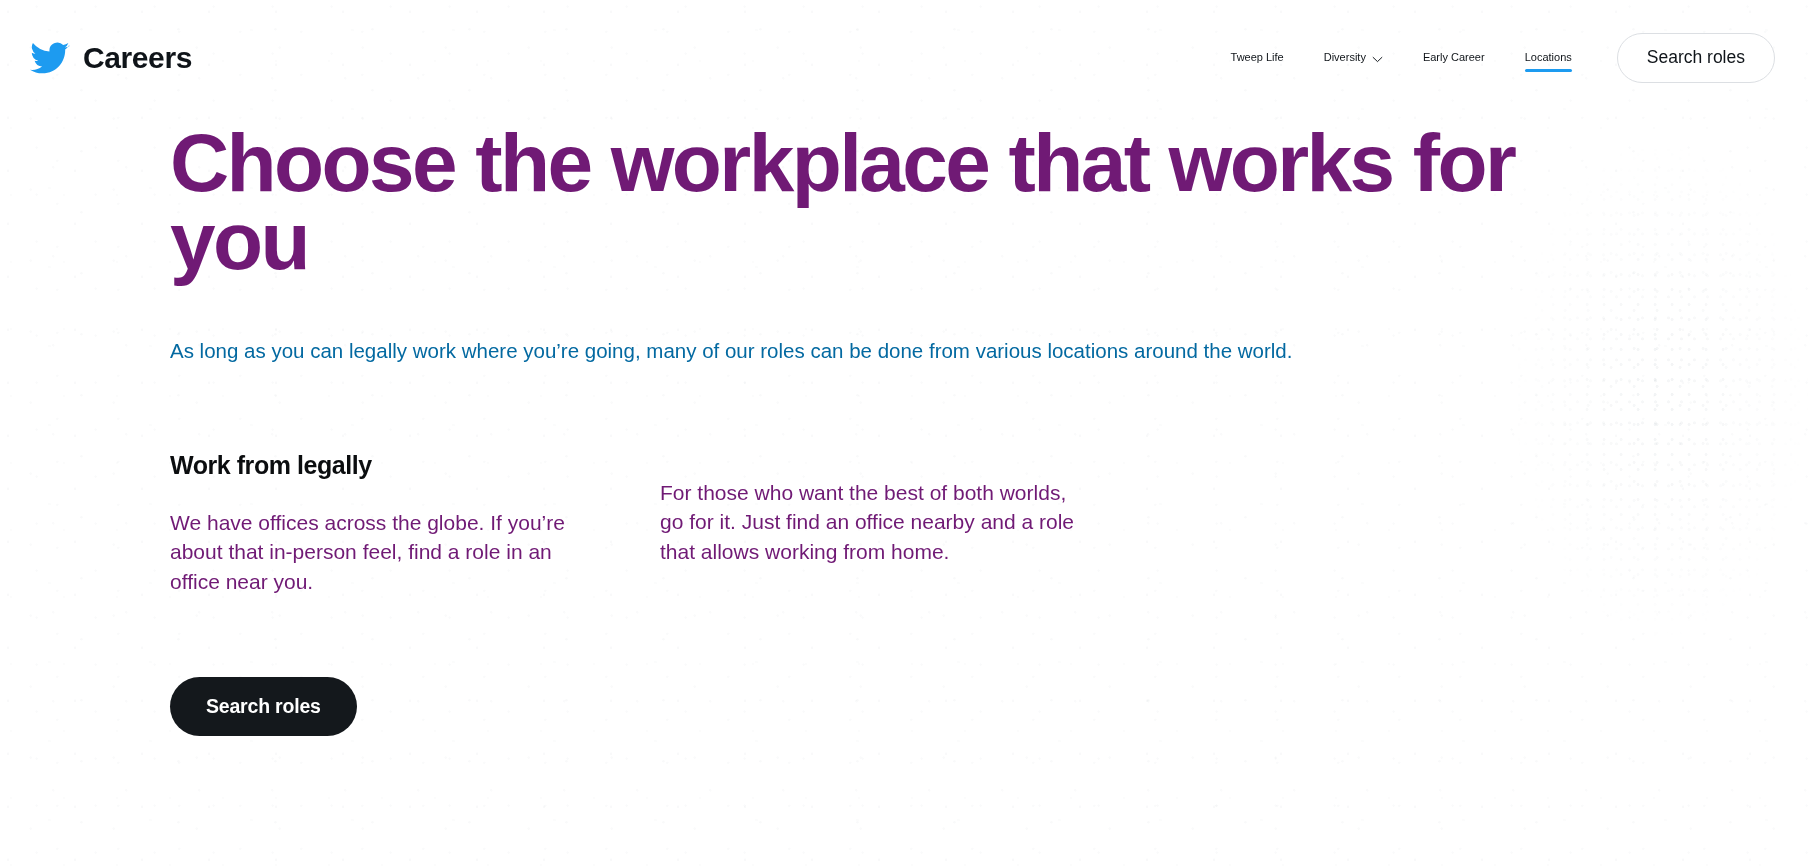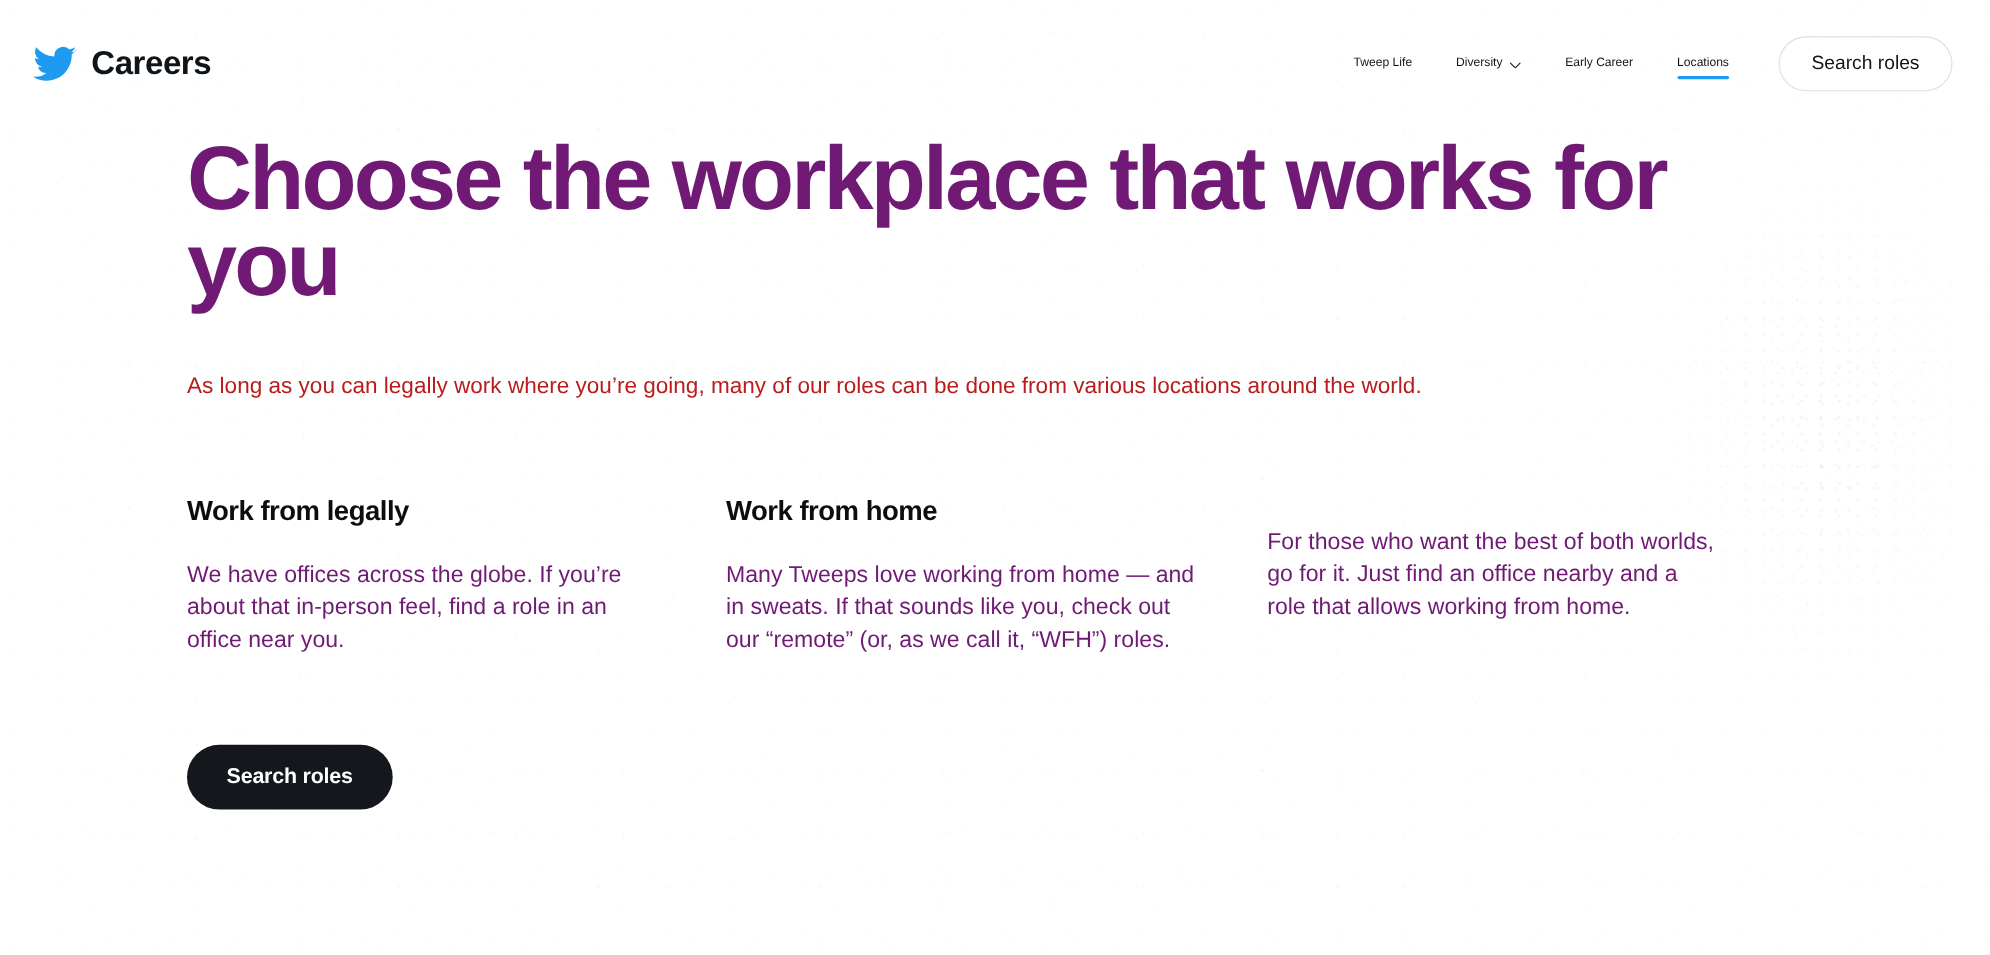--- a/index.html
+++ b/index.html
@@ -129,21 +129,21 @@
     line-height: 0.95;
     max-width: 1400px;
     margin-top: 8px;
     color: #701a75;
   }
 
   .hero-sub {
     margin-top: 56px;
     font-size: 20.5px;
     line-height: 1.45;
-    color: #b91c1c;
+    color: #0369a1;
     max-width: 1300px;
   }
 
   
   .columns {
     display: grid;
     grid-template-columns: 490px 492px 470px;
     margin-top: 84px;
   }
   .col { padding-right: 60px; }
@@ -231,24 +231,20 @@
 
     <p class="hero-sub">As long as you can legally work where you’re going, many of our roles can be done from various locations around the world.</p>
 
     <section class="columns">
 
       <div class="col">
         <h2 class="col-title">Work from legally</h2>
         <p class="col-body">We have offices across the globe. If you’re about that in-person feel, find a role in an office near you.</p>
       </div>
 
-      <div class="col">
-        <h2 class="col-title">Work from home</h2>
-        <p class="col-body">Many Tweeps love working from home — and in sweats. If that sounds like you, check out our “remote” (or, as we call it, “WFH”) roles.</p>
-      </div>
 
       <div class="col">
         <p class="col-body">For those who want the best of both worlds, go for it. Just find an office nearby and a role that allows working from home.</p>
       </div>
 
     </section>
 
     <div class="cta-wrap">
       <button class="cta-button" type="button">Search roles</button>
     </div>

